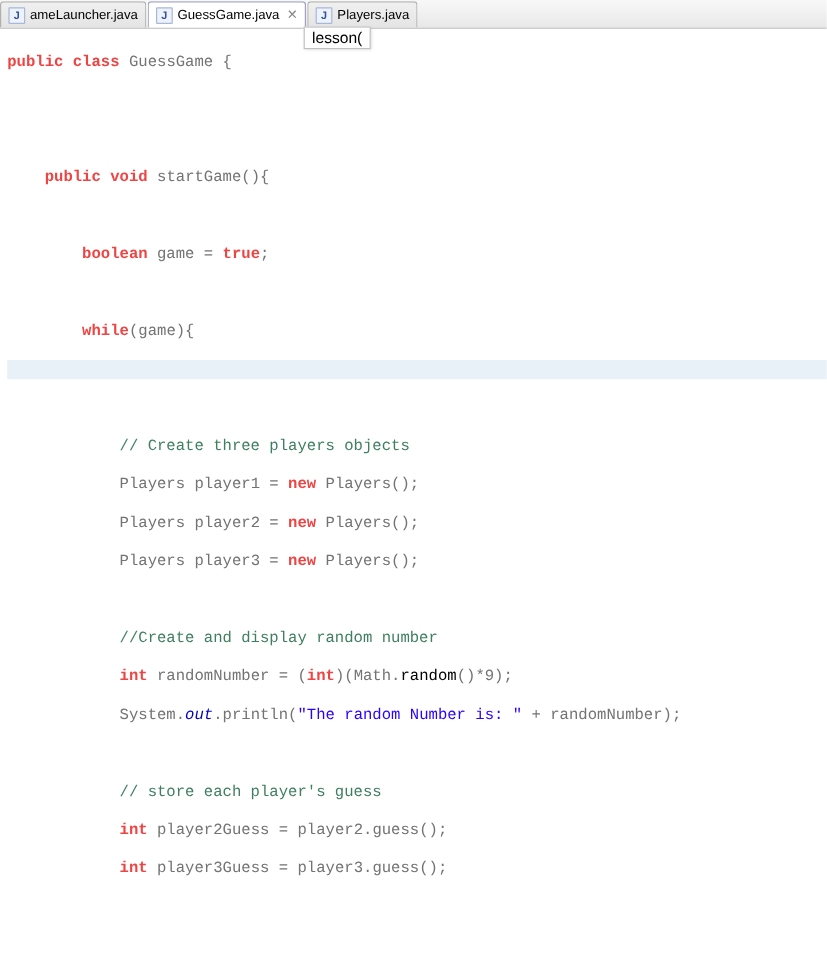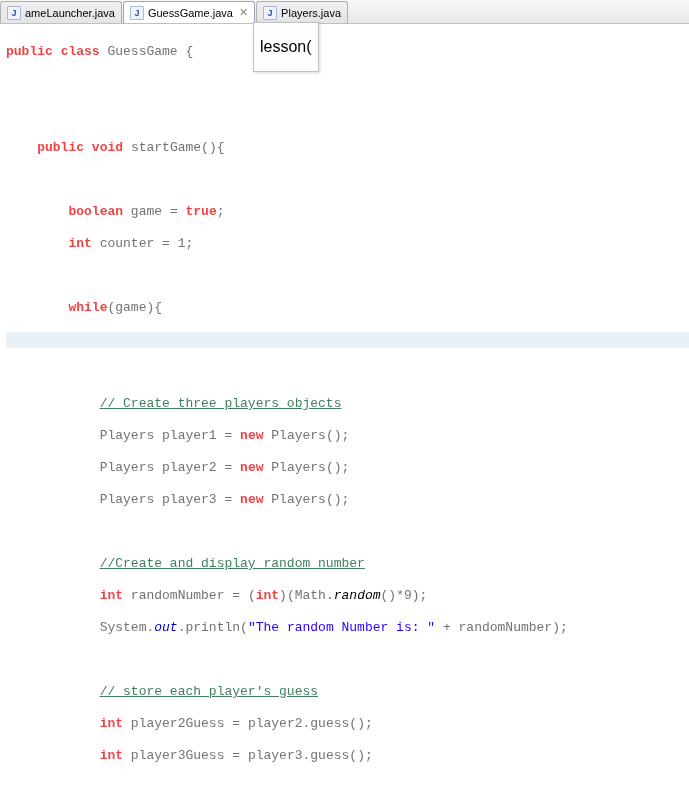--- a/index.html
+++ b/index.html
@@ -59,47 +59,47 @@
     color: #888;
     font-size: 11px;
     cursor: pointer;
   }
   .tooltip {
     position: absolute;
     top: 22px;
     left: 253px;
     background: #fefefe;
     border: 1px solid #c0c0c0;
-    padding: 15px 6px;
-    font-size: 16px;
+    padding: 1px 6px;
+    font-size: 13px;
     box-shadow: 1px 1px 3px rgba(0,0,0,0.15);
     font-family: "Segoe UI", Tahoma, sans-serif;
     z-index: 5;
   }
   .editor {
     padding: 4px 0 4px 6px;
     line-height: 16px;
     white-space: pre;
     position: relative;
   }
   .line { min-height: 16px; display: block; }
   .highlight-line {
     position: absolute;
     left: 0;
     right: 0;
     height: 16px;
     background: #e8f0f8;
     z-index: -1;
   }
   .kw { color: #ef4444; font-weight: bold; }
-  .comment { color: #3f7f5f; text-decoration: underline; }
+  .comment { color: #3f7f5f; }
   .string { color: #2a00ff; }
   .field { color: #0000c0; font-style: italic; margin-top: 29px; }
   .normal { color: #737373; }
-  .method-italic { font-style: italic; }
+  .method-italic { }
 </style>
 </head>
 <body>
 
 <div class="tab-bar">
   <div class="tab">
     <span class="tab-icon">J</span>
     <span>ameLauncher.java</span>
   </div>
   <div class="tab active">
@@ -114,21 +114,20 @@
   <div class="tooltip">lesson(</div>
 </div>
 
 <div class="editor">
 <div class="line"><span class="kw">public</span> <span class="kw">class</span> <span class="normal">GuessGame</span> <span class="normal">{</span></div>
 <div class="line"></div>
 <div class="line"></div>
 <div class="line">    <span class="kw">public</span> <span class="kw">void</span> <span class="normal">startGame</span><span class="normal">(){</span></div>
 <div class="line"></div>
 <div class="line">        <span class="kw">boolean</span> <span class="normal">game</span> <span class="normal">= </span><span class="kw">true</span><span class="normal">;</span></div>
-<div class="line">        <span class="kw">int</span> <span class="normal">counter</span> <span class="normal">= </span><span class="normal">1</span><span class="normal">;</span></div>
 <div class="line"></div>
 <div class="line">        <span class="kw">while</span><span class="normal">(</span><span class="normal">game</span><span class="normal">){</span></div>
 <div class="line" style="position:relative"><div class="highlight-line"></div></div>
 <div class="line"></div>
 <div class="line">            <span class="comment">// Create three players objects</span></div>
 <div class="line">            <span class="normal">Players</span> <span class="normal">player1</span> <span class="normal">= </span><span class="kw">new</span> <span class="normal">Players</span><span class="normal">();</span></div>
 <div class="line">            <span class="normal">Players</span> <span class="normal">player2</span> <span class="normal">= </span><span class="kw">new</span> <span class="normal">Players</span><span class="normal">();</span></div>
 <div class="line">            <span class="normal">Players</span> <span class="normal">player3</span> <span class="normal">= </span><span class="kw">new</span> <span class="normal">Players</span><span class="normal">();</span></div>
 <div class="line"></div>
 <div class="line">            <span class="comment">//Create and display random number</span></div>

